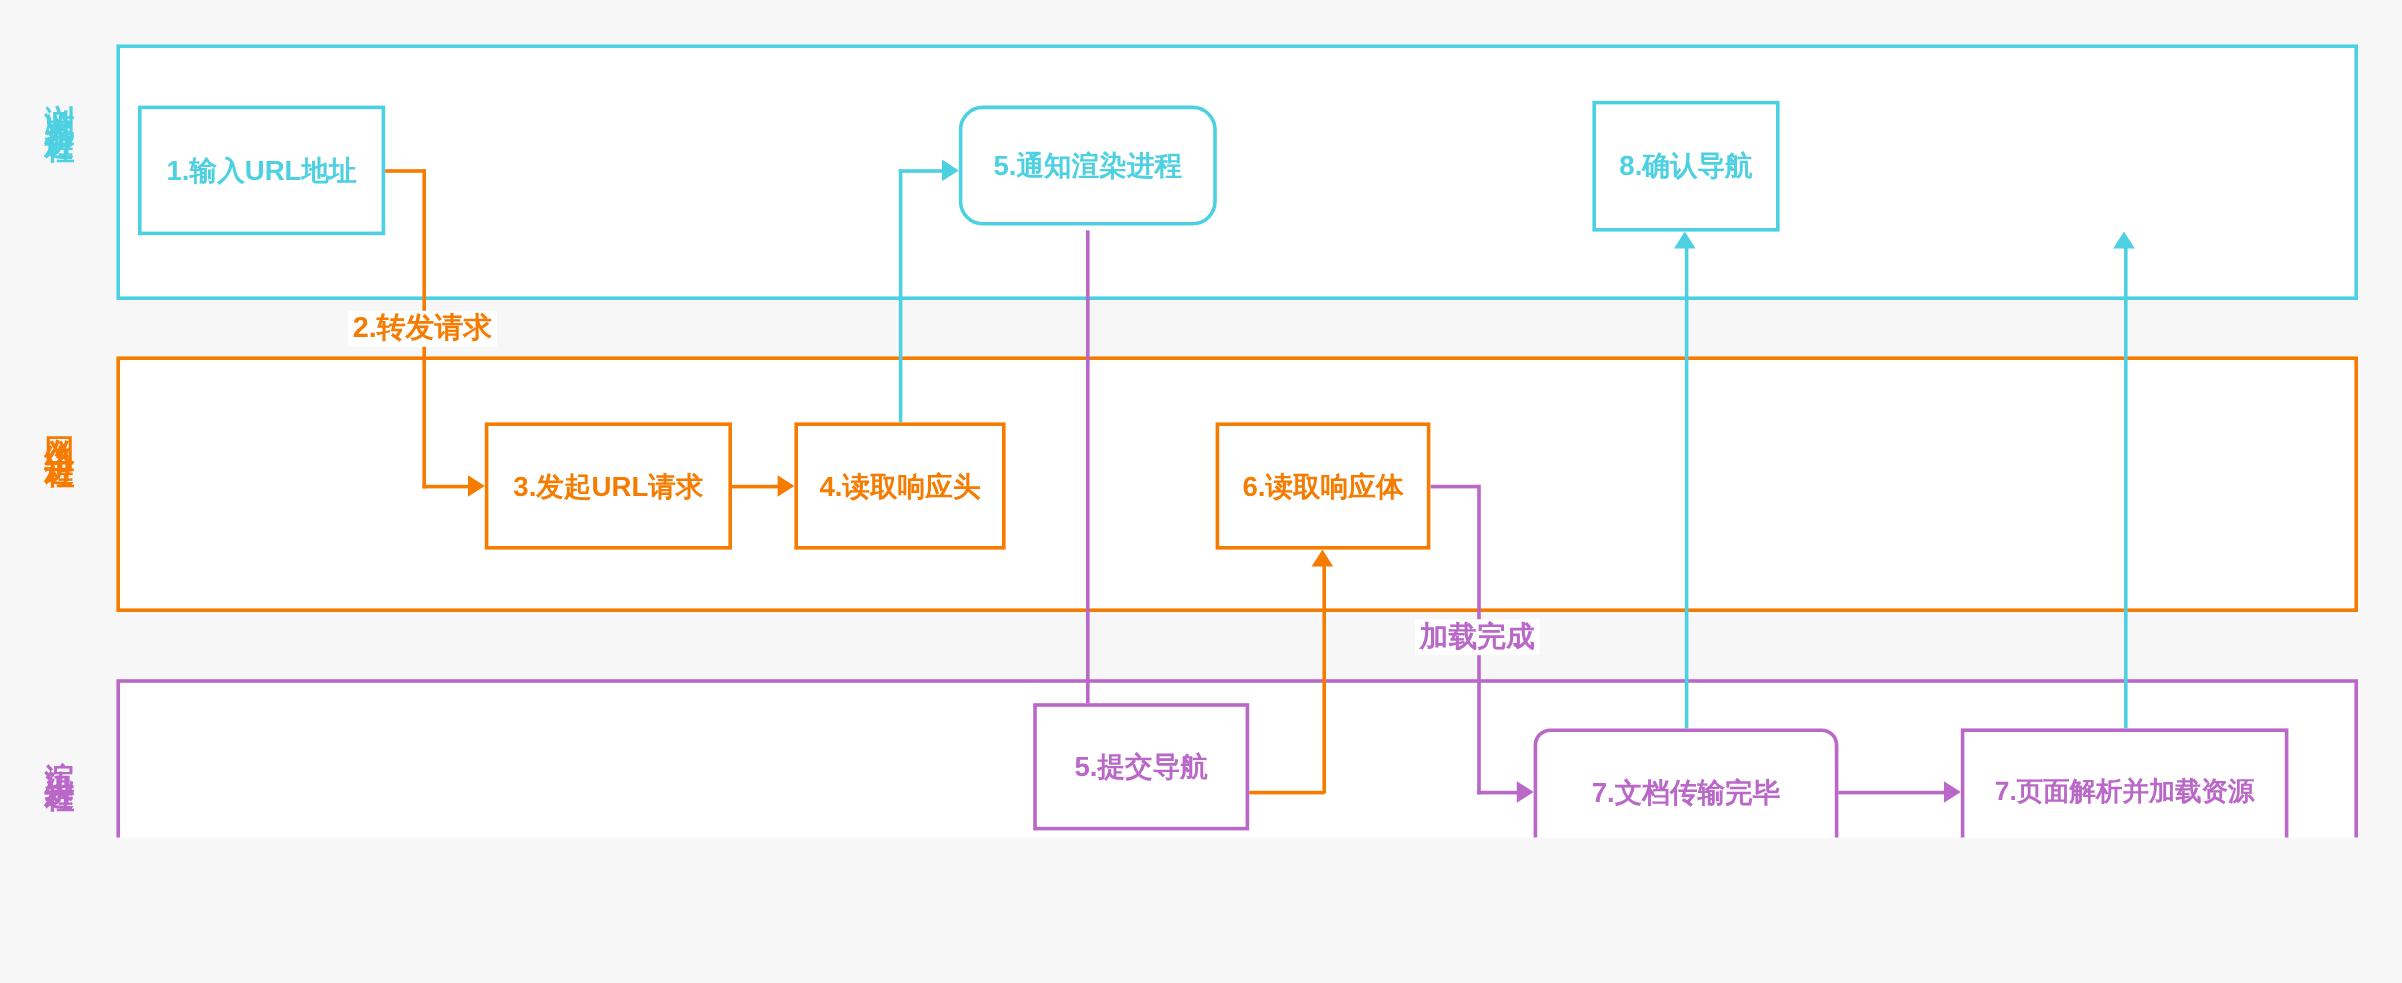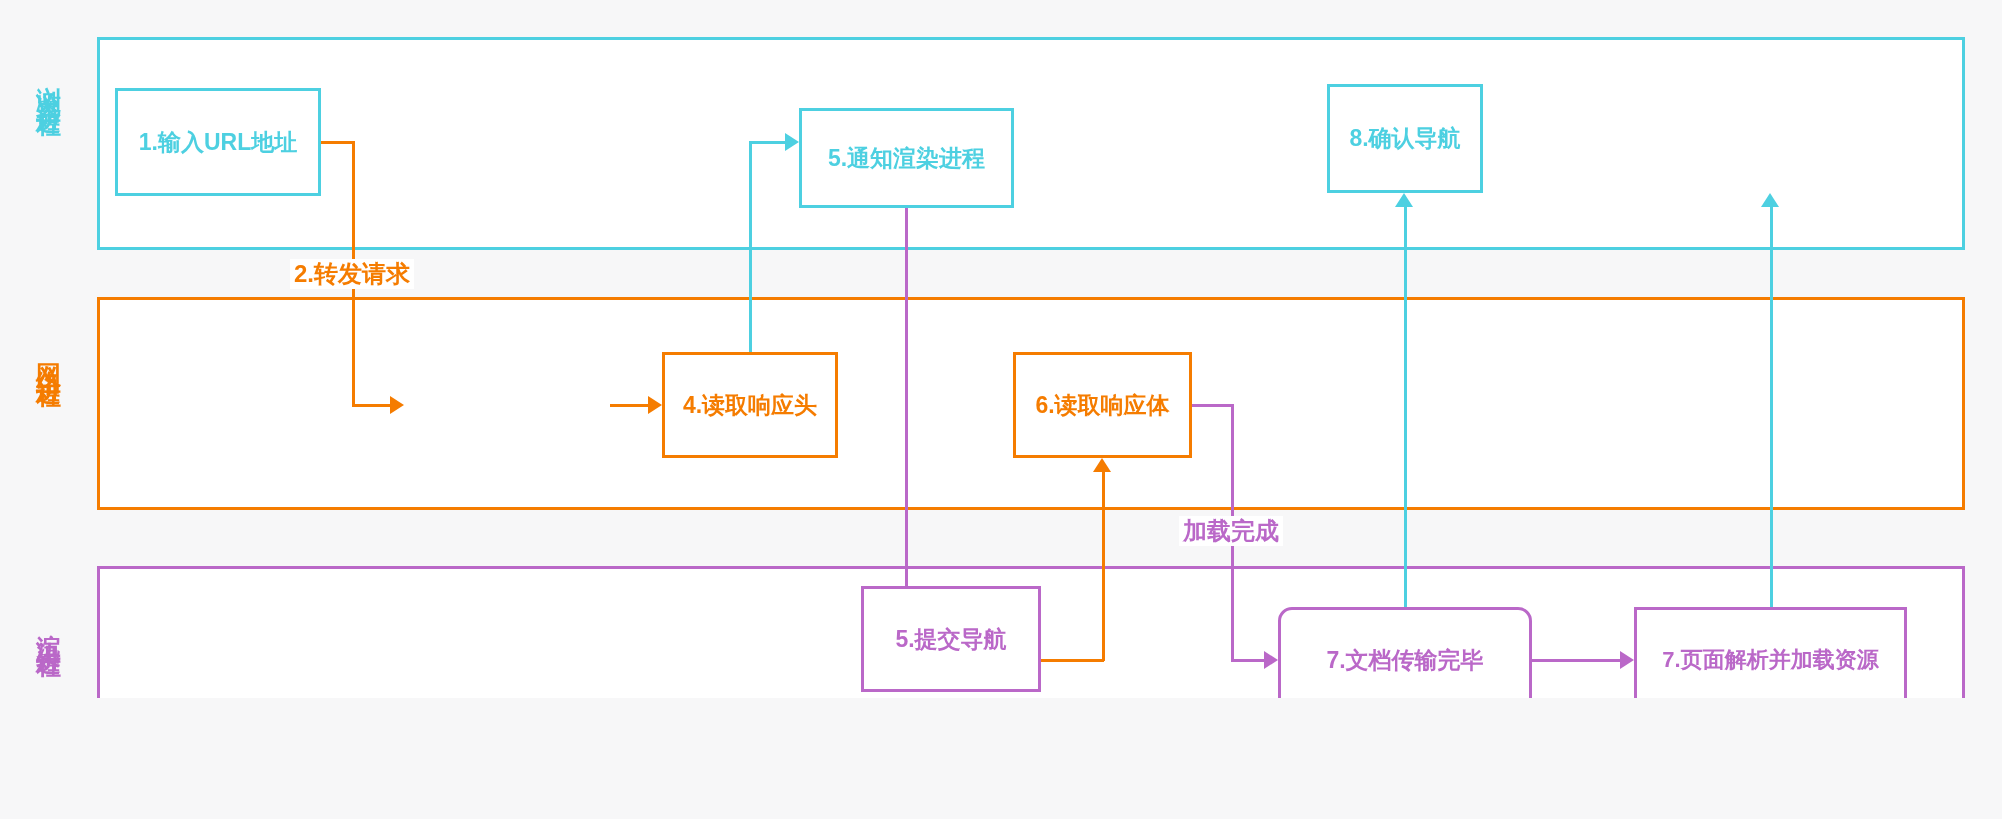--- a/index.html
+++ b/index.html
@@ -111,27 +111,30 @@
 
   <div class="line c-render" style="left:1532px; top:658.5px; width:90px; height:3px;"></div>
   <div class="arrow right c-render" style="left:1620px; top:651px;"></div>
 
   <div class="line c-browser" style="left:1769.5px; top:205px; width:3px; height:402px;"></div>
   <div class="arrow up c-browser" style="left:1761px; top:193px;"></div>
 
   <div class="node c-browser" style="left:115px;  top:88px; width:206px; height:108px;">
     <span>1.输入URL地址</span>
   </div>
-  <div class="node c-browser" style="left:799px;  top:108px; width:215px; height:100px;">
+  <div class="node c-browser" style="left:799px;  top:88px; width:215px; height:100px;border-radius:20px;">
     <span>5.通知渲染进程</span>
   </div>
   <div class="node c-browser" style="left:1327px; top:84px; width:156px; height:109px;">
     <span>8.确认导航</span>
   </div>
 
+  <div class="node c-network" style="left:404px;  top:352px; width:206px; height:106px;">
+    <span>3.发起URL请求</span>
+  </div>
   <div class="node c-network" style="left:662px;  top:352px; width:176px; height:106px;">
     <span>4.读取响应头</span>
   </div>
   <div class="node c-network" style="left:1013px; top:352px; width:179px; height:106px;align-items:center;">
     <span>6.读取响应体</span>
   </div>
 
   <div class="node c-render" style="left:817px;  top:586px; width:180px; height:106px;margin-left:44px;">
     <span>5.提交导航</span>
   </div>

